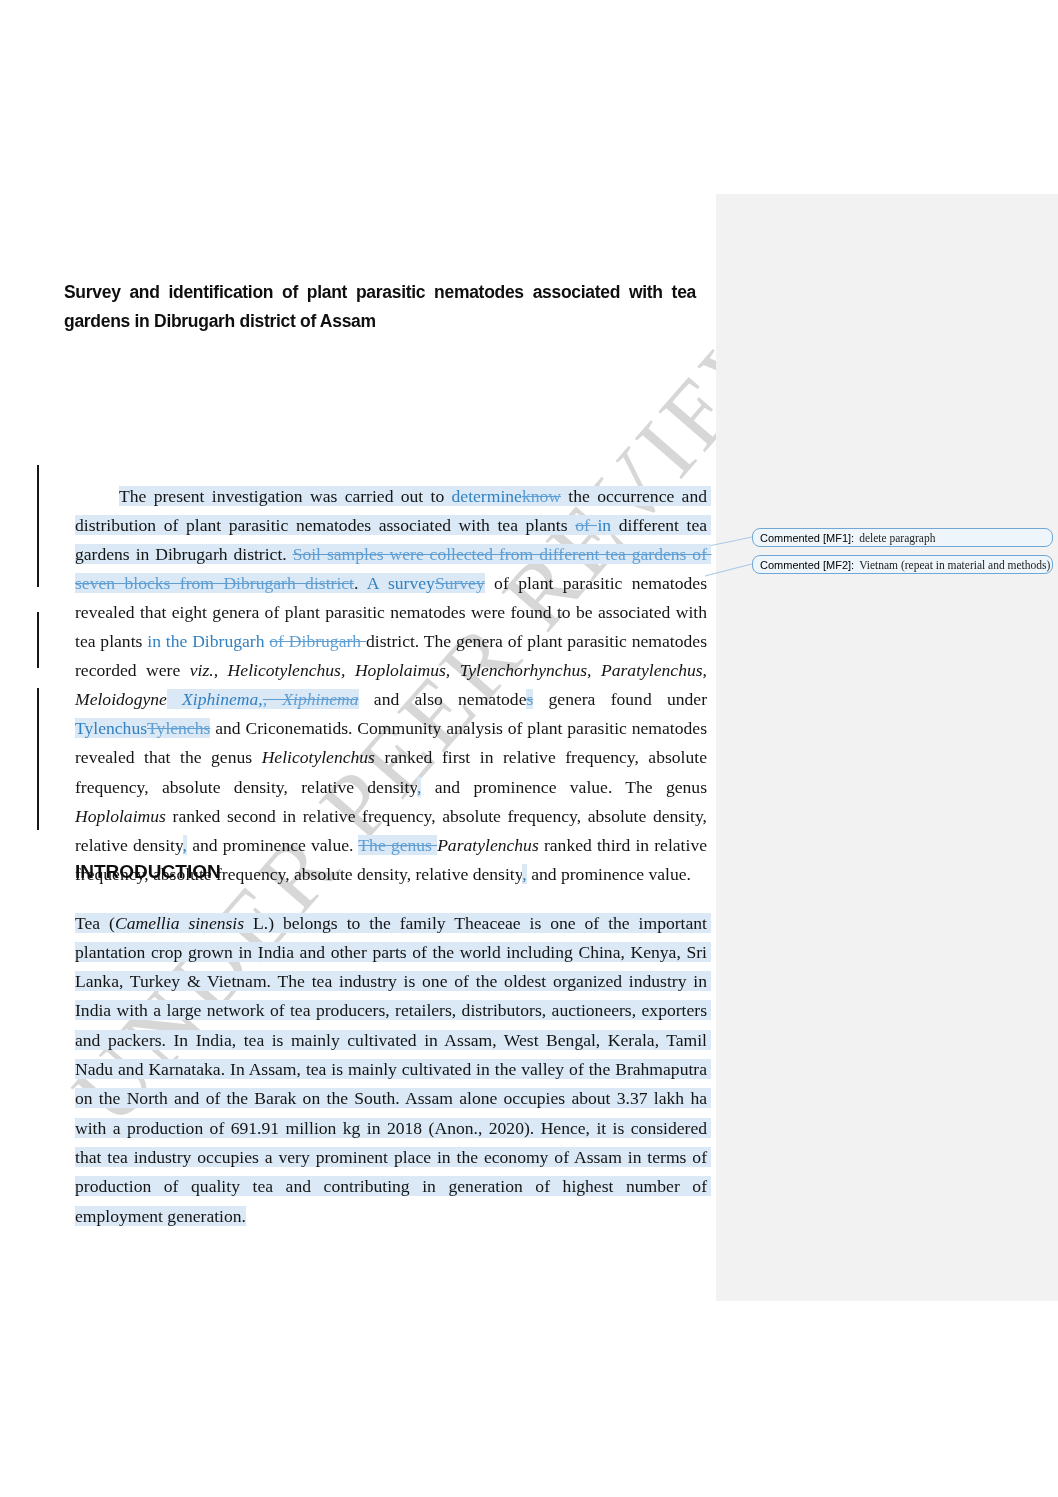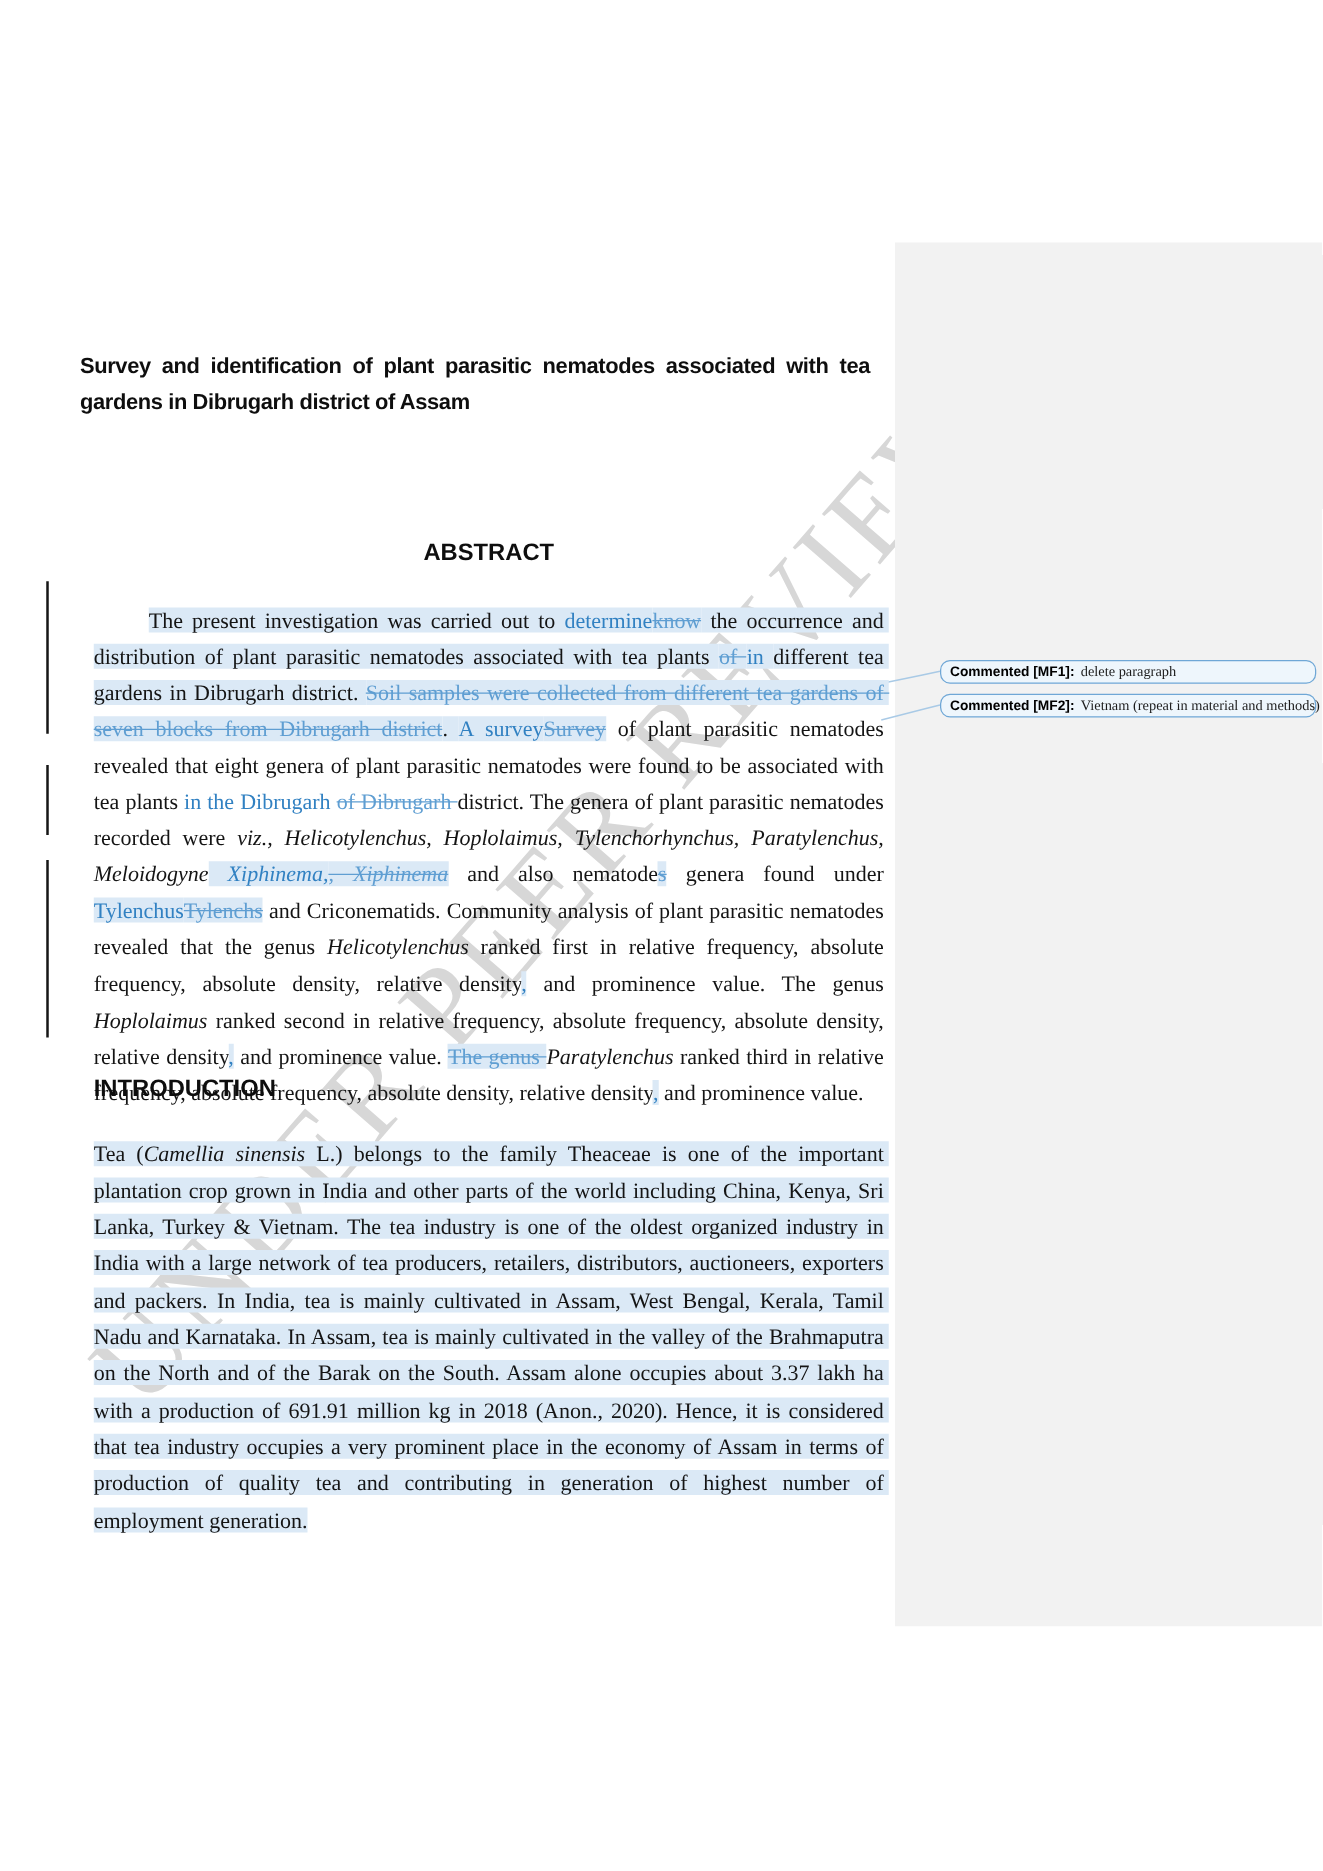--- a/index.html
+++ b/index.html
@@ -53,21 +53,21 @@
   .connectors{ position:absolute; left:0; top:0; width:1058px; height:1497px; z-index:2; pointer-events:none; }
   .comment-card{
     position:absolute; left:752px; width:301px; height:19px; box-sizing:border-box;
     background:var(--comment_fill); border:1px solid var(--comment_border);
     border-radius:8px; display:flex; align-items:center; gap:5px; padding:0 7px;
     z-index:3; cursor:default;
   }
   .comment-card-1{ top:528px; }
   .comment-card-2{ top:555px; }
   .comment-label{
-    font-family:"Liberation Sans", sans-serif; font-weight:bold; font-size:11px;
+    font-family:"Liberation Sans", sans-serif; font-weight:normal; font-size:11px;
     color:#000; white-space:nowrap;
   }
   .comment-text{
     font-family:"Liberation Serif", serif; font-size:11.5px; color:#1c1c1c; white-space:nowrap;
   }
 </style>
 </head>
 <body>
 
 <div class="page">
@@ -80,21 +80,20 @@
     <polyline points="699,548 738,540 752,537" fill="none" stroke="#a9cae6" stroke-width="1.2"></polyline>
     <polyline points="705,576 740,567 752,564" fill="none" stroke="#a9cae6" stroke-width="1.2"></polyline>
   </svg>
 
   <div class="change-bar bar-1"></div>
   <div class="change-bar bar-2"></div>
   <div class="change-bar bar-3"></div>
 
   <h1 class="doc-title">Survey and identification of plant parasitic nematodes associated with tea gardens in Dibrugarh district of Assam</h1>
 
-  <h2 class="section-heading heading-abstract">ABSTRACT</h2>
 
   <p class="body-para para-abstract"><span class="hl">The present investigation was carried out to </span><span class="ins hl">determine</span><span class="del hl">know</span><span class="hl"> the occurrence and distribution of plant parasitic nematodes associated with tea plants </span><span class="del hl">of </span><span class="ins hl">in </span><span class="hl">different tea gardens in Dibrugarh district. </span><span class="del hl">Soil samples were collected from different tea gardens of seven blocks from Dibrugarh district</span><span class="hl">. </span><span class="ins hl">A survey</span><span class="del hl">Survey</span><span> of plant parasitic nematodes revealed that eight genera of plant parasitic nematodes were found to be associated with tea plants </span><span class="ins">in the Dibrugarh </span><span class="del">of Dibrugarh </span><span>district. The genera of plant parasitic nematodes recorded were </span><span class="i">viz., Helicotylenchus, Hoplolaimus, Tylenchorhynchus, Paratylenchus, Meloidogyne</span><span class="i ins hl"> Xiphinema,</span><span class="i del hl">, Xiphinema</span><span> and also nematode</span><span class="del hl">s</span><span> genera found under </span><span class="ins hl">Tylenchus</span><span class="del hl">Tylenchs</span><span> and Criconematids. Community analysis of plant parasitic nematodes revealed that the genus </span><span class="i">Helicotylenchus</span><span> ranked first in relative frequency, absolute frequency, absolute density, relative density</span><span class="ins hl">,</span><span> and prominence value. The genus </span><span class="i">Hoplolaimus</span><span> ranked second in relative frequency, absolute frequency, absolute density, relative density</span><span class="ins hl">,</span><span> and prominence value. </span><span class="del hl">The genus </span><span class="i">Paratylenchus</span><span> ranked third in relative frequency, absolute frequency, absolute density, relative density</span><span class="ins hl">,</span><span> and prominence value.</span></p>
 
   <h2 class="section-heading heading-introduction">INTRODUCTION</h2>
 
   <p class="body-para para-intro"><span class="hl">Tea (</span><span class="i hl">Camellia sinensis</span><span class="hl"> L.) belongs to the family Theaceae is one of the important plantation crop grown in India and other parts of the world including China, Kenya, Sri Lanka, Turkey &amp; Vietnam. The tea industry is one of the oldest organized industry in India with a large network of tea producers, retailers, distributors, auctioneers, exporters and packers. In India, tea is mainly cultivated in Assam, West Bengal, Kerala, Tamil Nadu and Karnataka. In Assam, tea is mainly cultivated in the valley of the Brahmaputra on the North and of the Barak on the South. Assam alone occupies about 3.37 lakh ha with a production of 691.91 million kg in 2018 (Anon., 2020). Hence, it is considered that tea industry occupies a very prominent place in the economy of Assam in terms of production of quality tea and contributing in generation of highest number of employment generation.</span></p>
 
   <div class="comment-card comment-card-1">
     <span class="comment-label">Commented [MF1]:</span>
     <span class="comment-text">delete paragraph</span>

